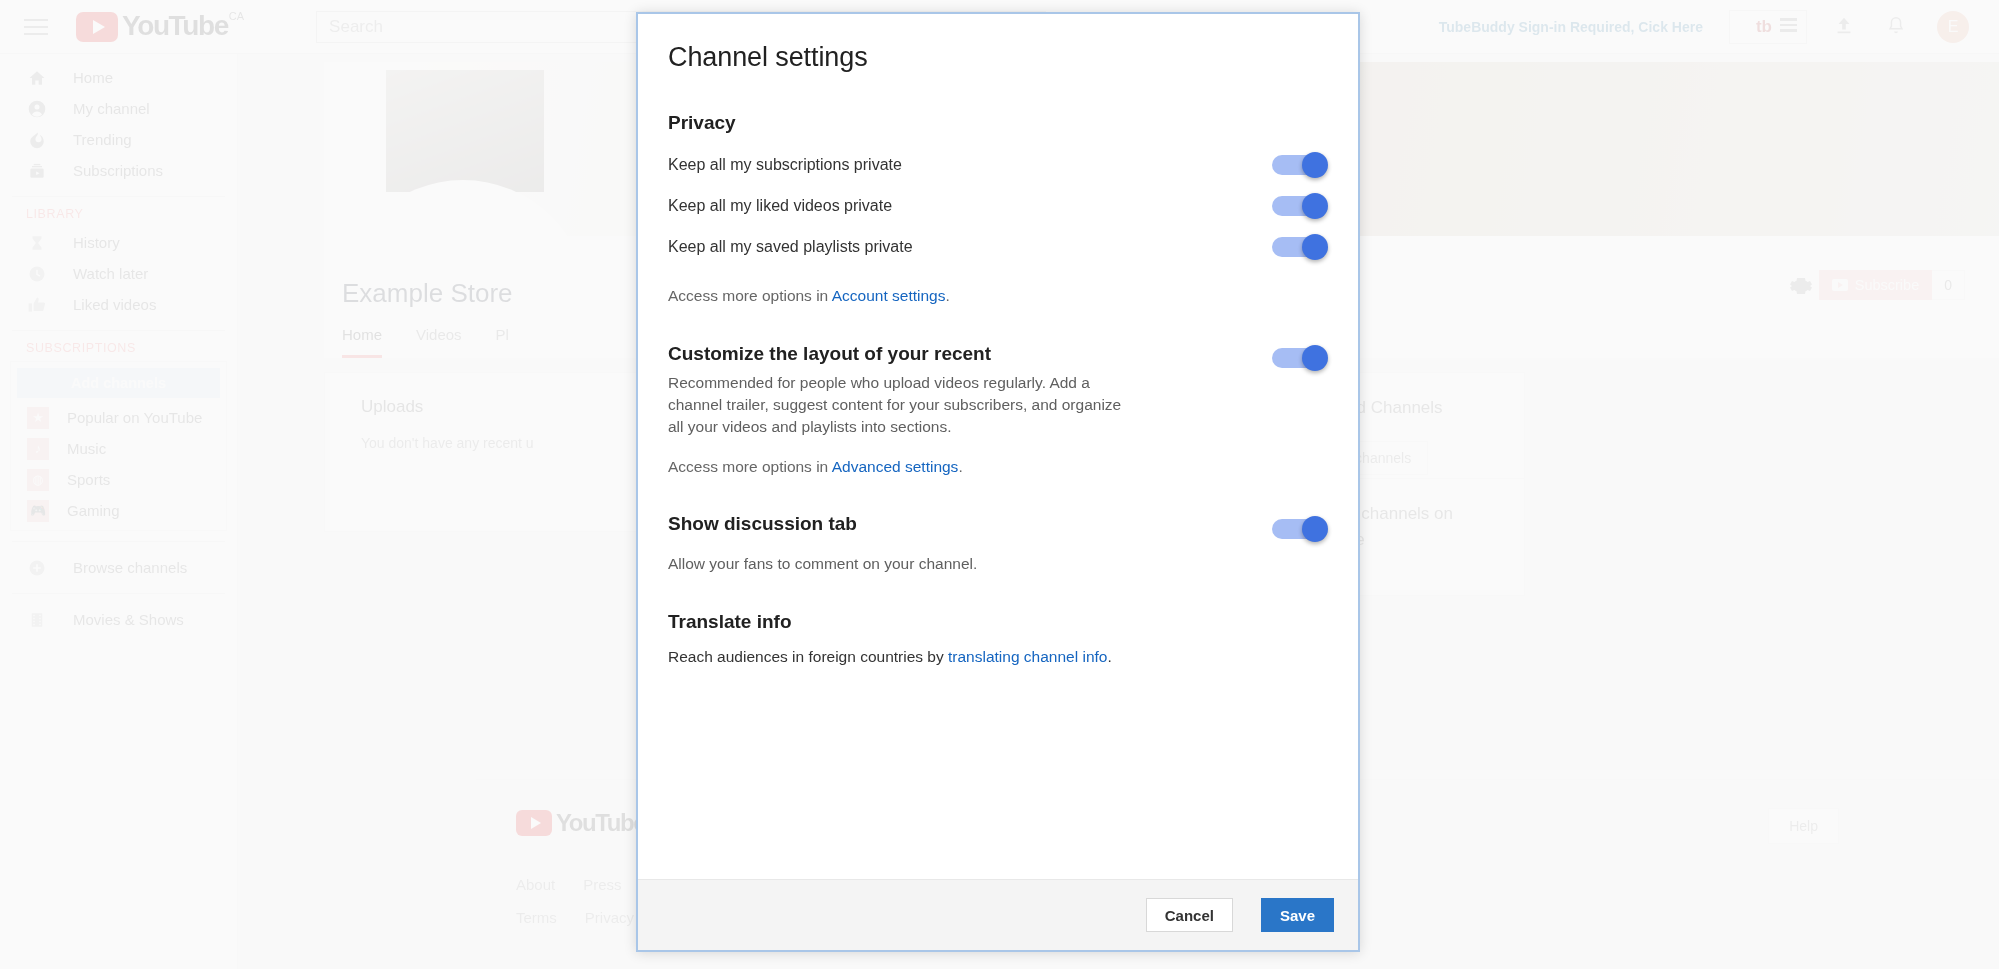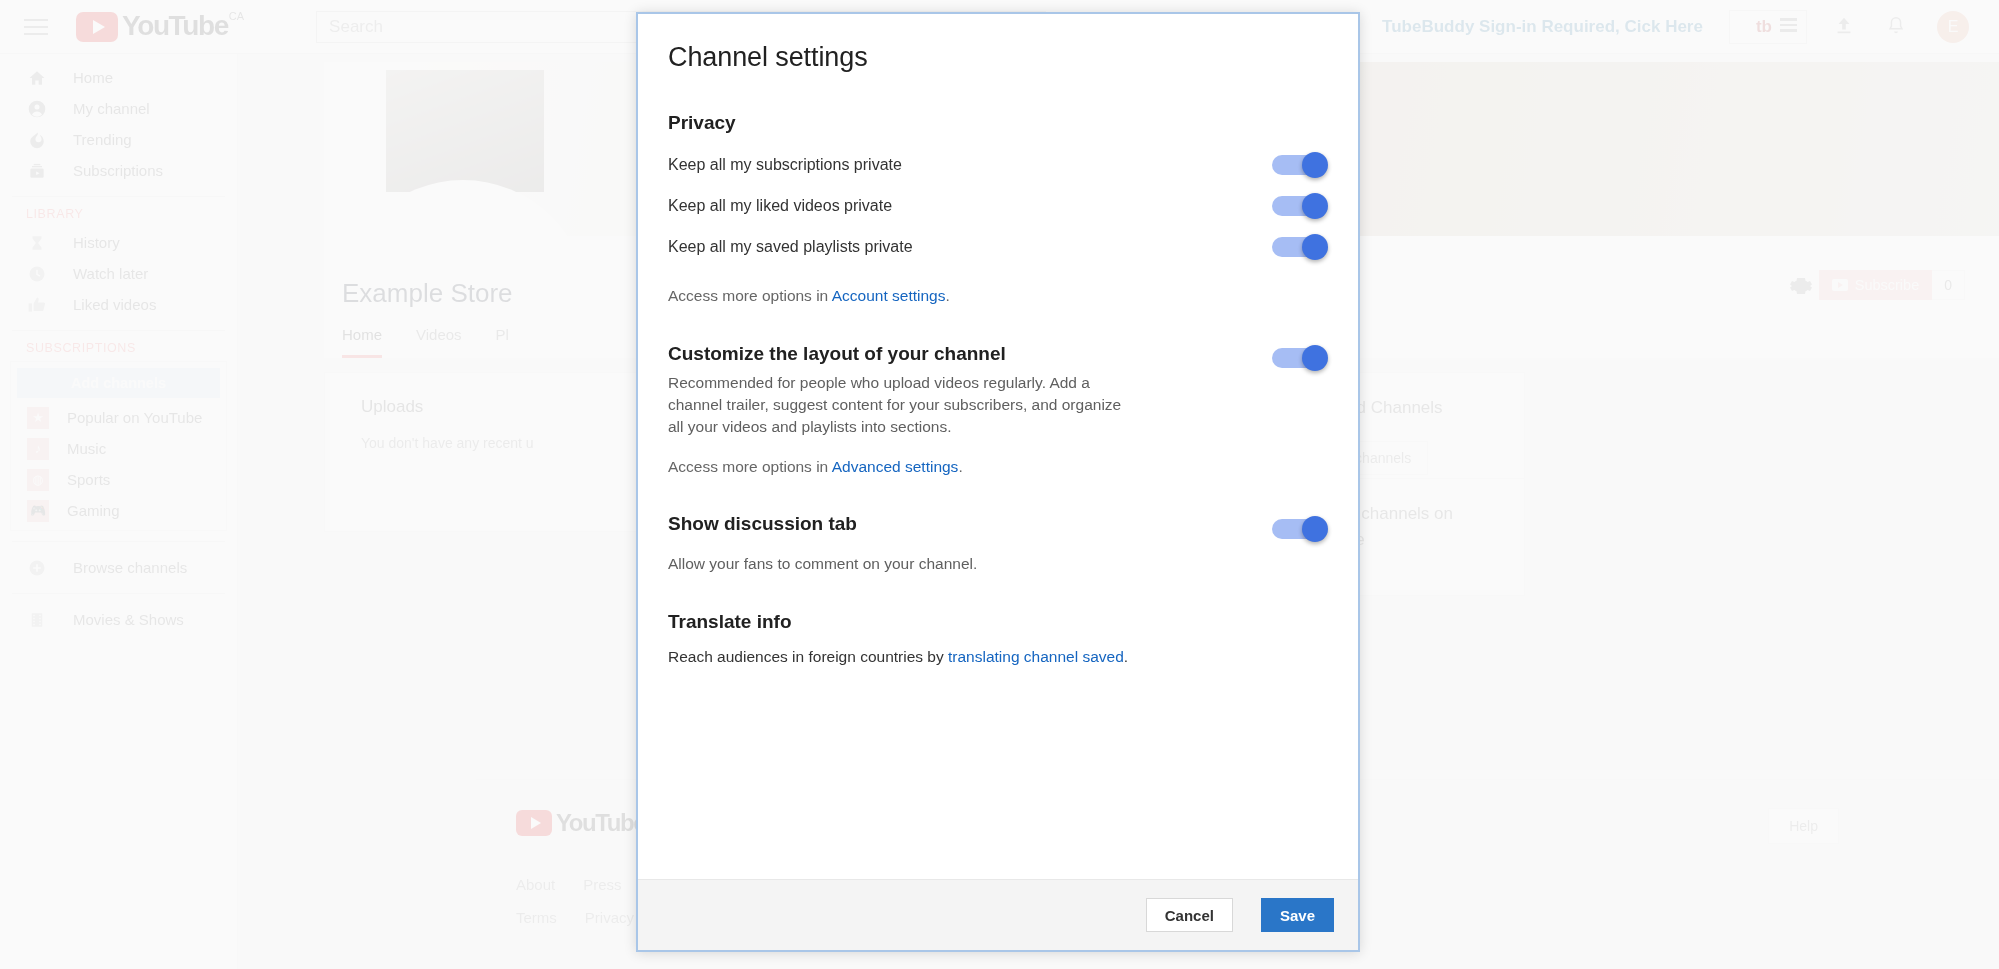--- a/index.html
+++ b/index.html
@@ -44,21 +44,21 @@
   .yt-country { font-size: 11px; color: #606060; margin-top: -2px; margin-left: 1px; }
 
   .search-box {
     margin-left: 72px; width: 730px; height: 32px;
     border: 1px solid #ccc; background: #fff;
     display: flex; align-items: center; padding: 0 12px;
     font-size: 17px; color: #999;
   }
 
   .hdr-right { margin-left: auto; display: flex; align-items: center; gap: 26px; padding-right: 30px; }
-  .tb-text { color: #0369a1; font-size: 17px; font-weight: 600; }
+  .tb-text { color: #0369a1; font-size: 14px; font-weight: 600; }
   .tb-btn {
     border: 1px solid #dcdcdc; height: 34px; padding: 0 9px;
     display: flex; align-items: center; gap: 8px; background: #fff;
   }
   .tb-logo { color: #b91c1c; font-size: 17px; font-weight: bold; margin-left: 17px; }
   .tb-lines { width: 17px; }
   .tb-lines i { display: block; height: 2.5px; background: #888; margin-bottom: 3px; }
   .icon-btn { width: 26px; height: 26px; position: relative; color: #909090; }
   .upload-ic { display: block; width: 22px; height: 22px; }
   .bell-ic { display: block; width: 22px; height: 24px; }
@@ -452,21 +452,21 @@
       </div>
 
       <div style="height:20px"></div>
       <div class="muted">
         <span>Access more options in </span><a class="link" href="#">Account settings</a><span>.</span>
       </div>
 
       <div style="height:38px"></div>
       <div class="row">
         <div style="flex:1">
-          <div class="sec-h">Customize the layout of your channel</div>
+          <div class="sec-h">Customize the layout of your recent</div>
           <div style="height:7px"></div>
           <div class="desc">Recommended for people who upload videos regularly. Add a channel trailer, suggest content for your subscribers, and organize all your videos and playlists into sections.</div>
         </div>
         <div class="toggle" style="margin-top:2px">
           <div class="track"></div>
             <div class="knob"></div>
         </div>
       </div>
 
       <div style="height:20px"></div>
@@ -484,21 +484,21 @@
         <div class="toggle" style="margin-top:3px">
           <div class="track"></div>
             <div class="knob"></div>
         </div>
       </div>
 
       <div style="height:36px"></div>
       <div class="sec-h">Translate info</div>
       <div style="height:15px"></div>
       <div class="muted" style="color:#333">
-        <span>Reach audiences in foreign countries by </span><a class="link" href="#">translating channel saved</a><span>.</span>
+        <span>Reach audiences in foreign countries by </span><a class="link" href="#">translating channel info</a><span>.</span>
       </div>
     </div>
 
     <div class="modal-footer">
       <button class="btn btn-cancel">Cancel</button>
       <button class="btn btn-save">Save</button>
     </div>
   </div>
 
 </div>

